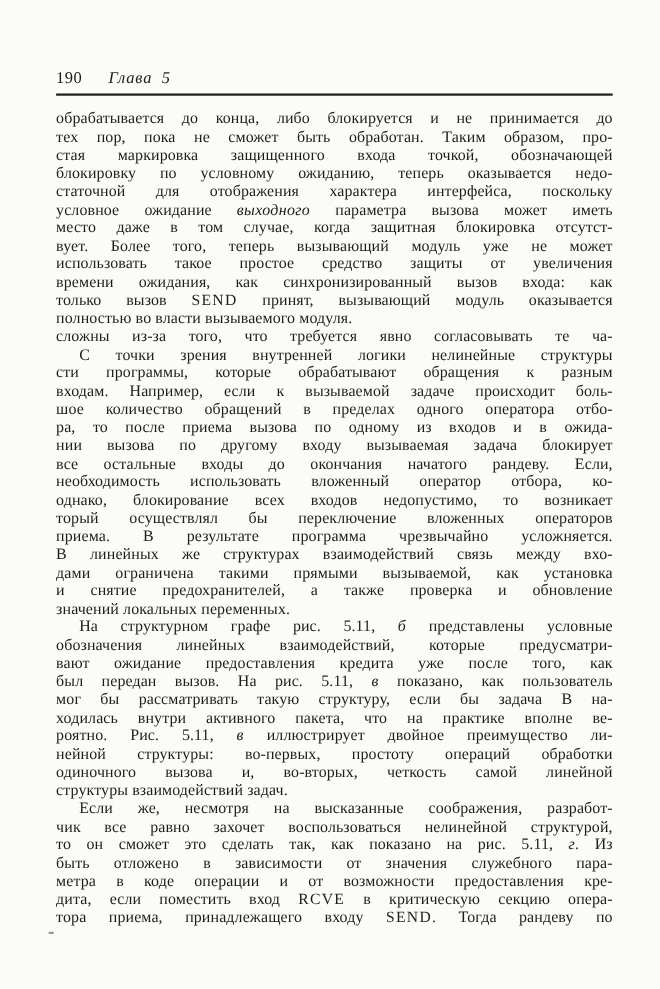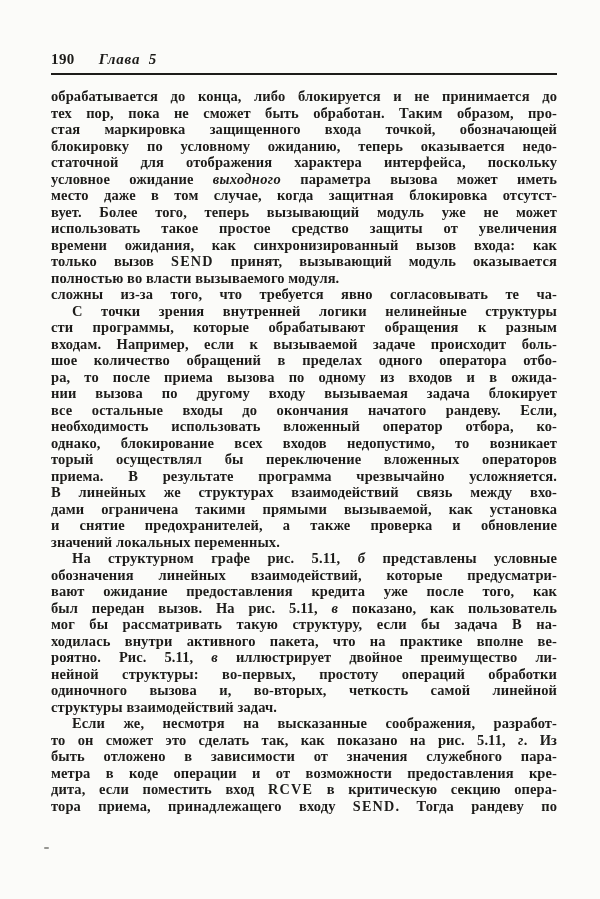--- a/index.html
+++ b/index.html
@@ -6,23 +6,22 @@
   body {
     width: 600px; height: 899px;
     background: var(--paper, #fbfbf9);
     color: var(--ink, #1d1c1a);
     font-family: "Liberation Serif", serif;
     position: relative;
     overflow: hidden;
   }
   .page {
     position: absolute;
-    left: 51px; top: 52px;
+    left: 51px; top: 64px;
     width: 506px;
-    font-weight: bold;
   }
   .header-row {
     display: flex;
     align-items: baseline;
     font-size: 15px;
     line-height: 15px;
     letter-spacing: 0.4px;
   }
   .pagenum { margin-right: 24px; }
   .chapter { font-style: italic; letter-spacing: 0.8px; word-spacing: 4px; }
@@ -107,20 +106,21 @@
         <div class="line">был передан вызов. На рис. 5.11, <i>в</i> показано, как пользователь</div>
         <div class="line">мог бы рассматривать такую структуру, если бы задача В на-</div>
         <div class="line">ходилась внутри активного пакета, что на практике вполне ве-</div>
         <div class="line">роятно. Рис. 5.11, <i>в</i> иллюстрирует двойное преимущество ли-</div>
         <div class="line">нейной структуры: во-первых, простоту операций обработки</div>
         <div class="line">одиночного вызова и, во-вторых, четкость самой линейной</div>
         <div class="line last">структуры взаимодействий задач.</div>
       </div>
       <div class="para">
         <div class="line first-indent">Если же, несмотря на высказанные соображения, разработ-</div>
+        <div class="line">чик все равно захочет воспользоваться нелинейной структурой,</div>
         <div class="line">то он сможет это сделать так, как показано на рис. 5.11, <i>г</i>. Из</div>
         <div class="line">быть отложено в зависимости от значения служебного пара-</div>
         <div class="line">метра в коде операции и от возможности предоставления кре-</div>
         <div class="line">дита, если поместить вход <span class="latin">RCVE</span> в критическую секцию опера-</div>
         <div class="line">тора приема, принадлежащего входу <span class="latin">SEND</span>. Тогда рандеву по</div>
       </div>
     </div>
 </div>
 
 <div class="speck"></div>

